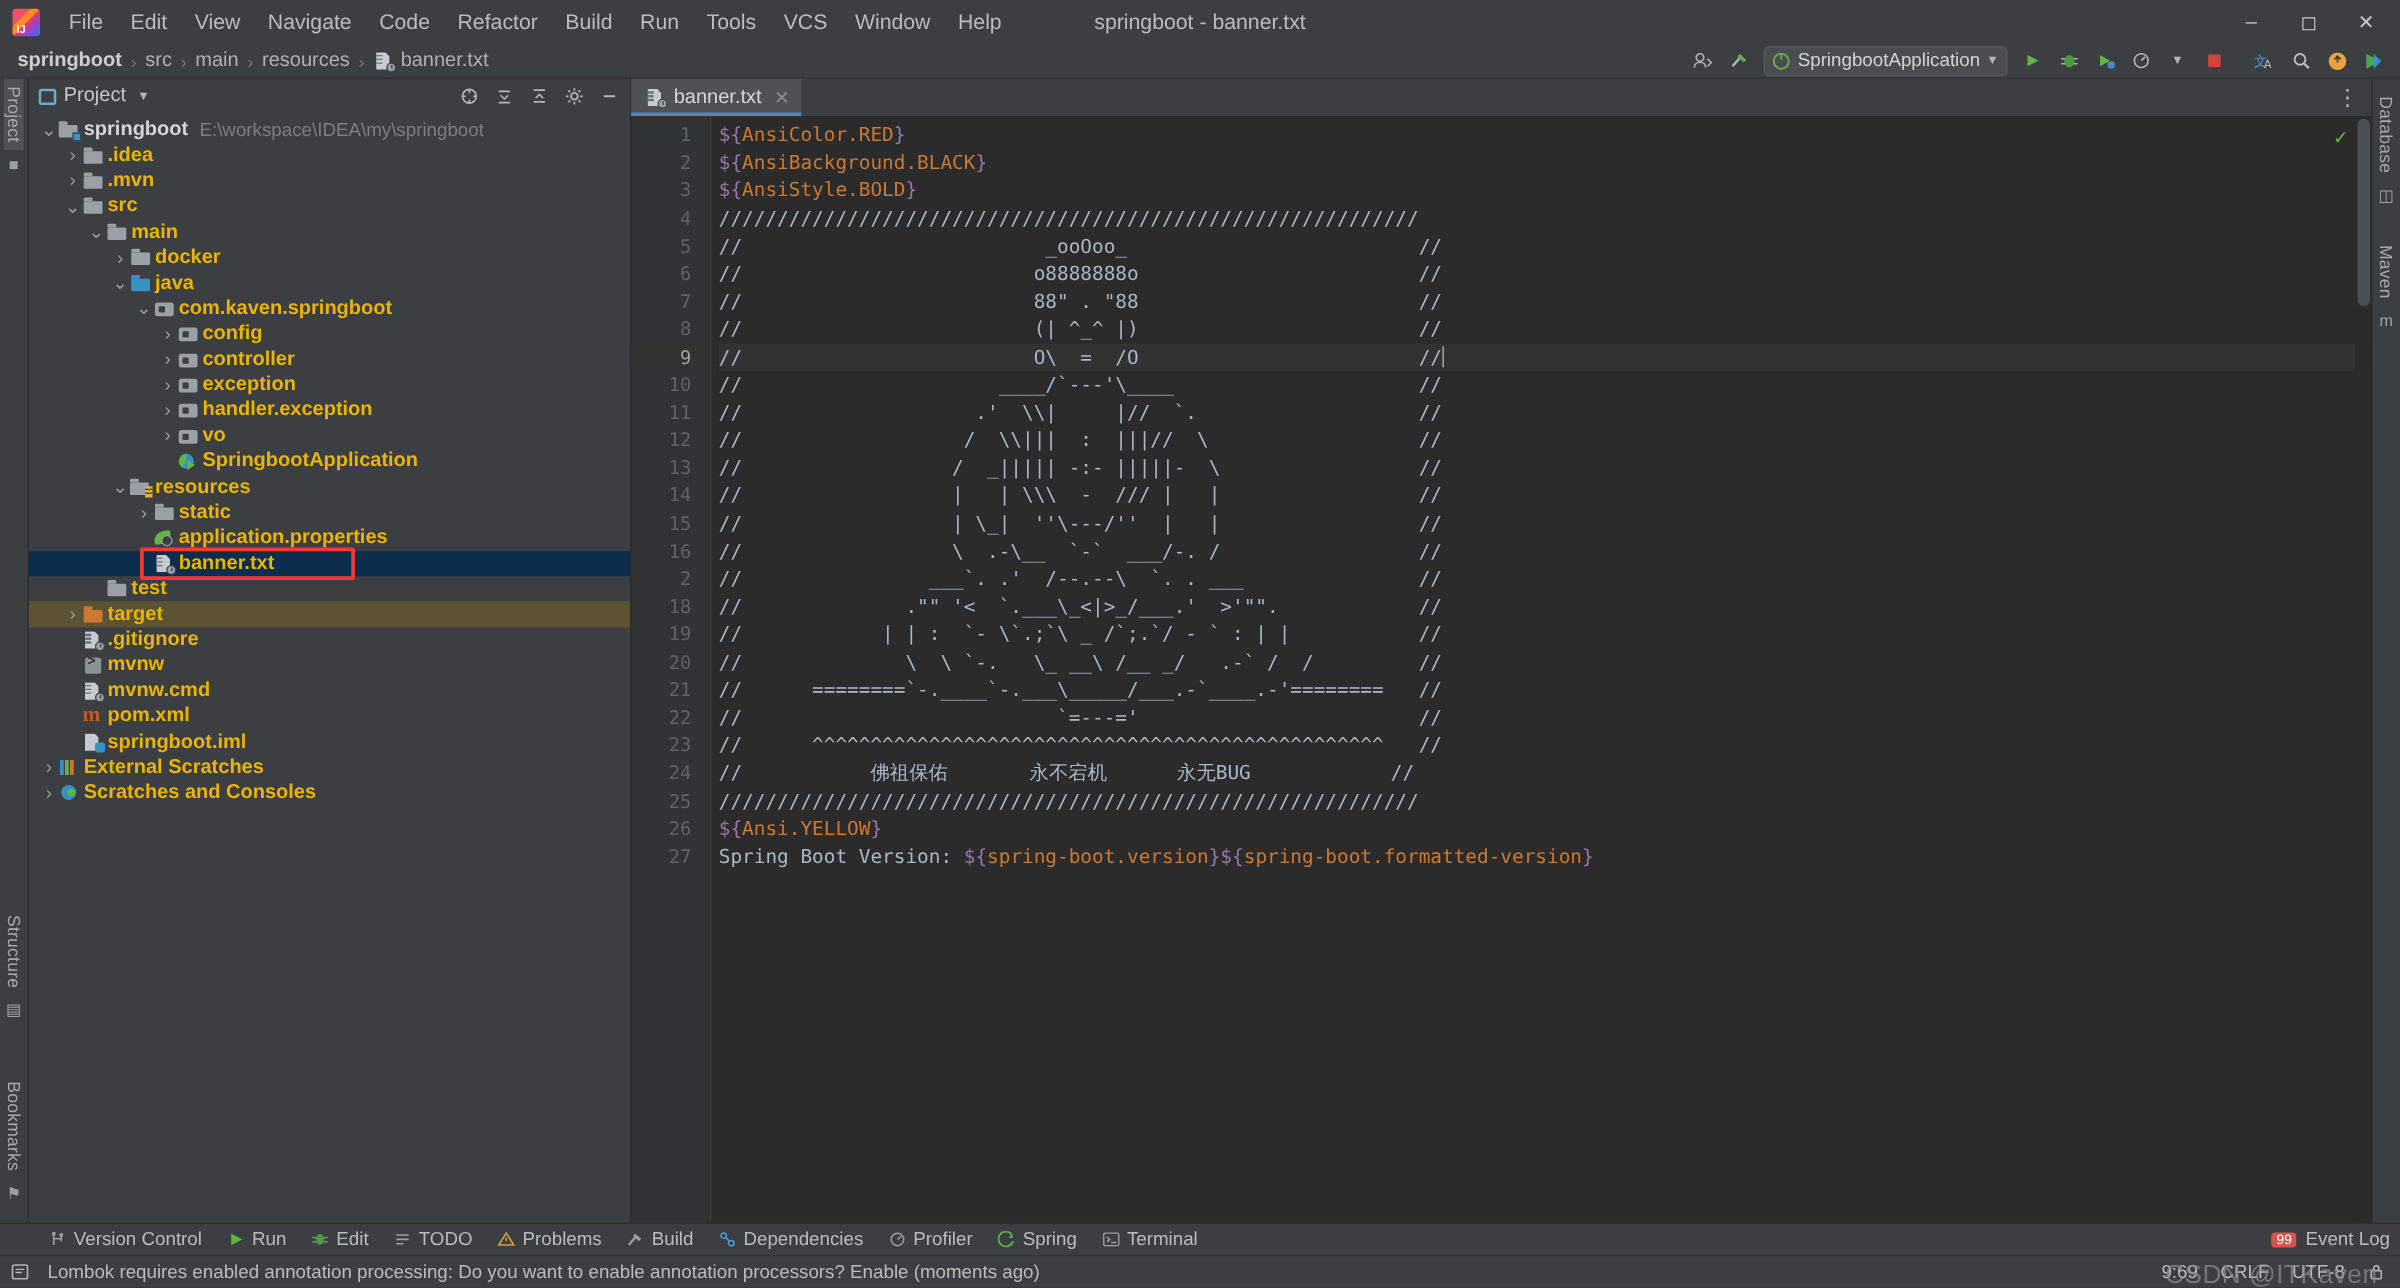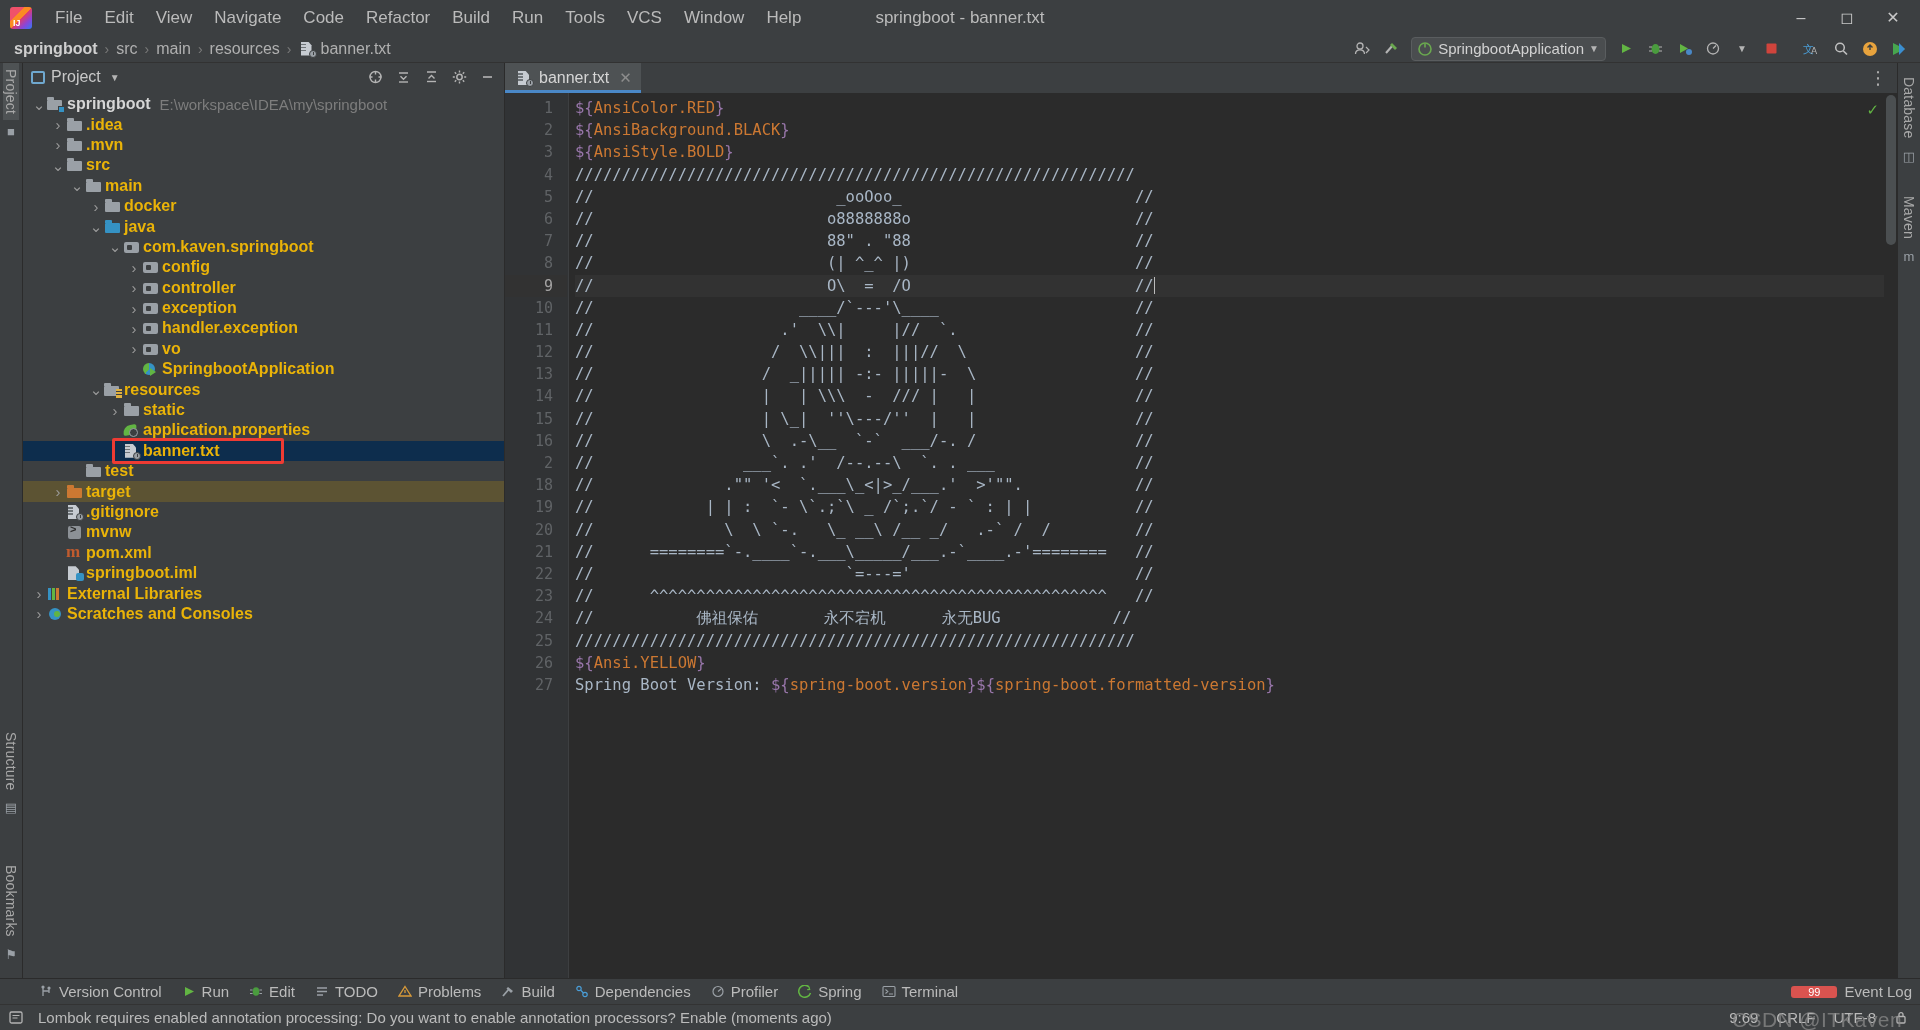--- a/index.html
+++ b/index.html
@@ -199,21 +199,21 @@
   .scroll-thumb { position:absolute; right:1px; top:2px; width:10px; height:150px; background:#4b4f51; border-radius:5px;}
   .check-ok { position:absolute; right:18px; top:8px; color:#62b543; font-size:15px;}
 
   
   .bottombar {
     height:26px; background:#3c3f41; display:flex; align-items:center; flex:none;
     border-top:1px solid #2b2b2b; font-size:15px; color:#bbbbbb; padding-left:30px; gap:2px;
   }
   .bwin { display:flex; align-items:center; gap:6px; padding:2px 9px; border-radius:3px;}
   .bb-right { margin-left:auto; display:flex; align-items:center; gap:7px; padding-right:8px;}
-  .evbadge { background:#d9534f; color:#fff; font-size:11px; border-radius:3px; padding:0 17px; }
+  .evbadge { background:#d9534f; color:#fff; font-size:11px; border-radius:3px; padding:0 4px; }
 
   
   .statusbar {
     height:26px; background:#3c3f41; display:flex; align-items:center; flex:none;
     font-size:15px; color:#bbbbbb; padding:0 8px; gap:10px; border-top:1px solid #333;
     position:relative;
   }
   .status-msg { margin-left:4px; color:#bbbbbb;}
   .status-right { margin-left:auto; display:flex; align-items:center; gap:18px; padding-right:4px;}
   .watermark {
@@ -522,32 +522,39 @@
             </span>
             <span class="nlabel">.gitignore</span>
           </div>
           <div class="node" style="padding-left: 27px;">
             <span class="arrow">&nbsp;</span>
             <span class="ico ic-sh"></span>
             <span class="nlabel">mvnw</span>
           </div>
           <div class="node" style="padding-left: 27px;">
             <span class="arrow">&nbsp;</span>
+            <span class="ico ic-file">
+              <span class="ovl"></span>
+            </span>
+            <span class="nlabel">mvnw.cmd</span>
+          </div>
+          <div class="node" style="padding-left: 27px;">
+            <span class="arrow">&nbsp;</span>
             <span class="ico ic-xml"></span>
             <span class="nlabel">pom.xml</span>
           </div>
           <div class="node" style="padding-left: 27px;">
             <span class="arrow">&nbsp;</span>
             <span class="ico ic-iml"></span>
             <span class="nlabel">springboot.iml</span>
           </div>
           <div class="node" style="padding-left: 8px;">
             <span class="arrow" style="font-size: 15px;">›</span>
             <span class="ico ic-lib"></span>
-            <span class="nlabel">External Libraries</span>
+            <span class="nlabel">External Scratches</span>
           </div>
           <div class="node" style="padding-left: 8px;">
             <span class="arrow" style="font-size: 15px;">›</span>
             <span class="ico ic-scr"></span>
             <span class="nlabel">Scratches and Consoles</span>
           </div>
         </div>
     </div>
 
     <div class="editorwrap">

